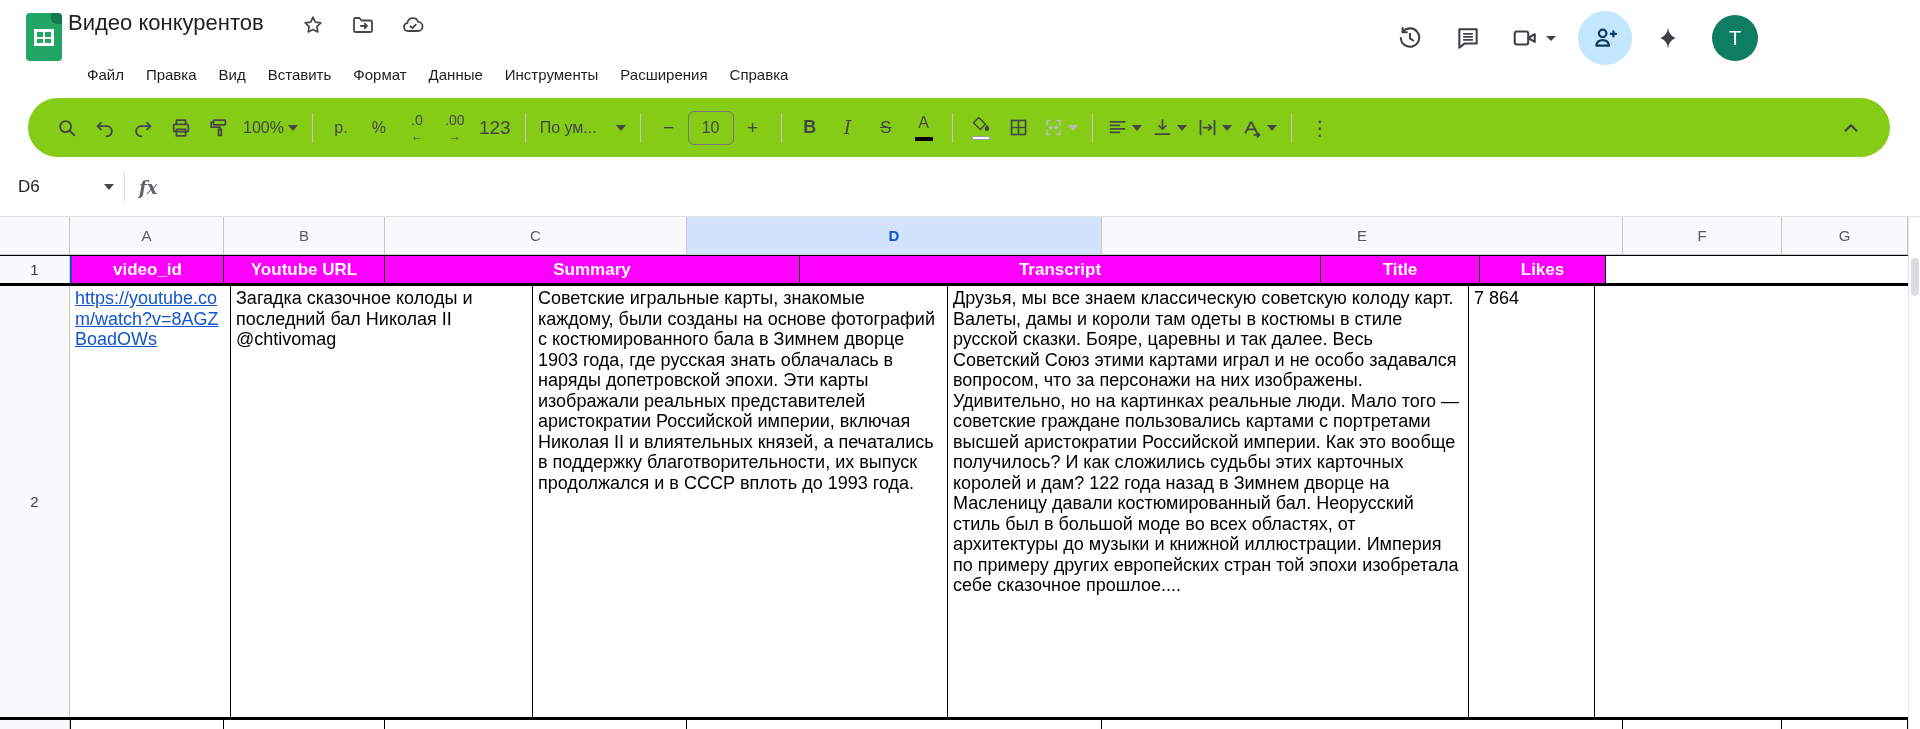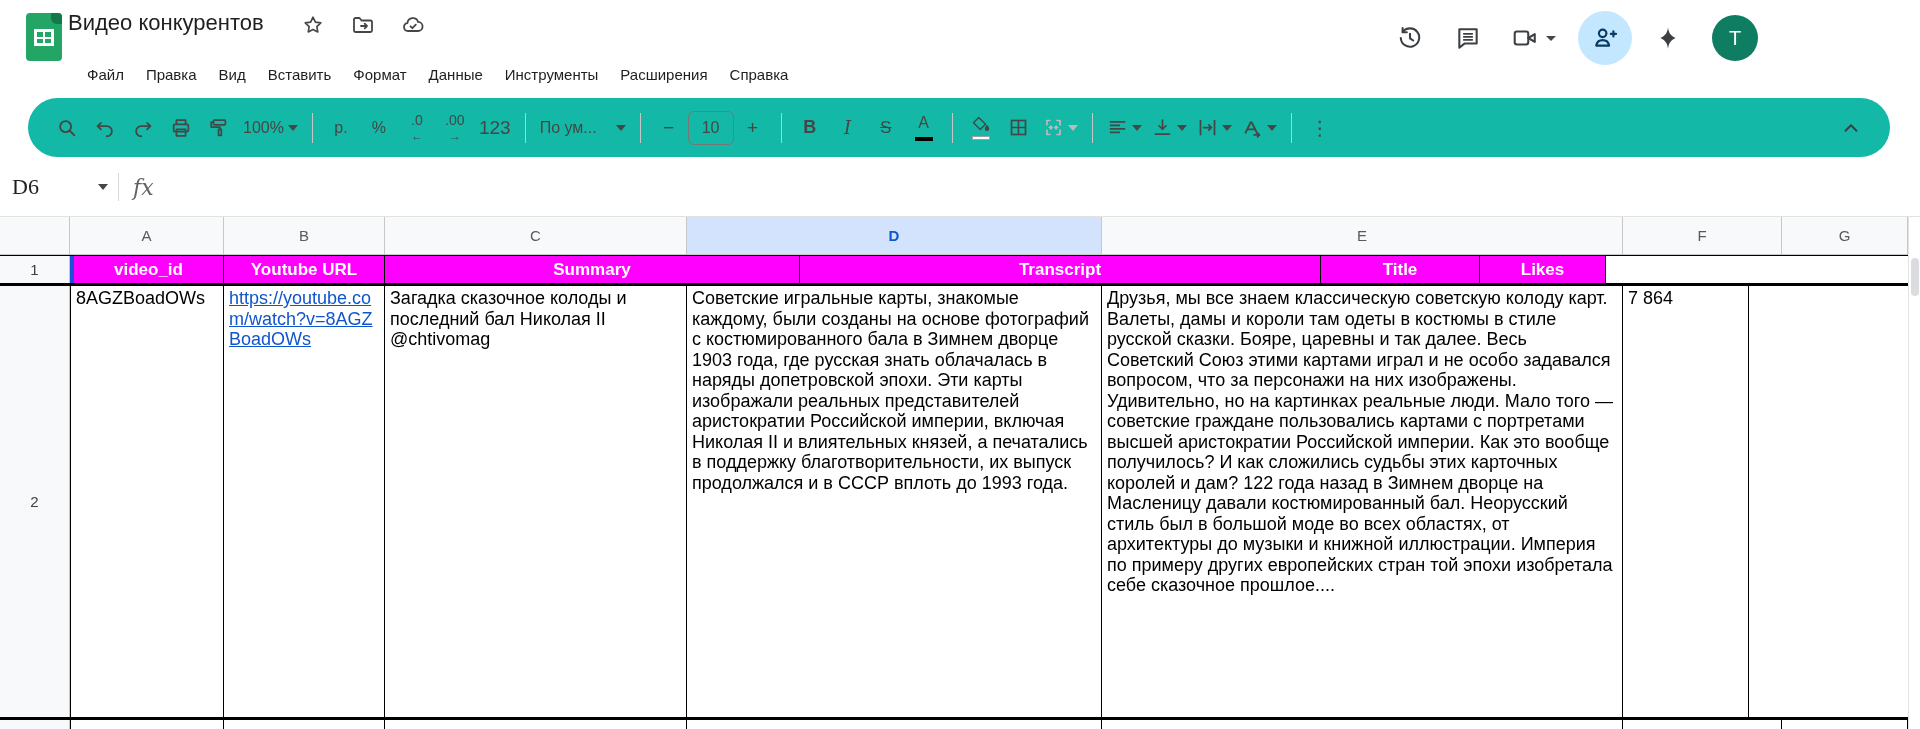--- a/index.html
+++ b/index.html
@@ -25,21 +25,21 @@
   .person-pill { width:54px; height:54px; border-radius:50%; background:#c2e7ff;
     display:flex; align-items:center; justify-content:center; }
   .avatar { width:46px; height:46px; border-radius:50%; background:#0e7d62; color:#fff;
     display:flex; align-items:center; justify-content:center; font-size:20px; margin-left:8px; }
   .caret { width:0; height:0; border-left:5px solid transparent; border-right:5px solid transparent;
     border-top:6px solid #444746; display:inline-block; }
   .caret.dis { border-top-color:#b9bcbe; }
 
   
   .toolbar-wrap { position:absolute; left:0; top:88px; width:1920px; height:70px; background:#fff; }
-  .toolbar { position:absolute; left:28px; top:10px; width:1862px; height:59px; background:#14b8a6;
+  .toolbar { position:absolute; left:28px; top:10px; width:1862px; height:59px; background:#84cc16;
     border-radius:30px; display:flex; align-items:center; padding:0 20px; color:#444746; }
   .ti { height:38px; min-width:38px; padding:0 5px; display:flex; align-items:center; justify-content:center;
     gap:4px; border-radius:6px; cursor:pointer; font-size:16px; color:#444746; }
   .tdiv { width:1px; height:30px; background:#c4c7c5; margin:0 9px; }
   .zoom-txt { font-size:16px; }
   .fontname { width:96px; justify-content:space-between; font-size:16px; }
   .sizebox { width:46px; height:34px; border:1px solid #747775; border-radius:6px;
     display:flex; align-items:center; justify-content:center; font-size:16px; }
   .fmt-b { font-weight:bold; font-size:18px; }
   .fmt-i { font-style:italic; font-family:"DejaVu Serif", serif; font-size:18px; }
@@ -49,43 +49,43 @@
   .colorA .bar { width:18px; height:4px; background:#000; margin-top:2px; }
   .fill-bar { width:18px; height:4px; background:#fff; border:1px solid #9aa0a6; margin-top:1px; }
   .decnum { display:flex; flex-direction:column; align-items:center; line-height:1; font-size:14px; font-weight:500; }
   .decnum .arr { font-size:12px; margin-top:-1px; }
   .dots { font-size:20px; letter-spacing:0; }
   .spacer { flex:1; }
 
   
   .fbar { position:absolute; left:0; top:158px; width:1920px; height:59px; background:#fff;
     border-bottom:1px solid #e1e3e1; display:flex; align-items:center; }
-  .namebox { width:96px; margin-left:12px; font-size:22px; color:#1f1f1f; display:flex;
-    align-items:center; justify-content:space-between; cursor:pointer;font-family:Liberation Serif, serif; }
+  .namebox { width:96px; margin-left:18px; font-size:17px; color:#1f1f1f; display:flex;
+    align-items:center; justify-content:space-between; cursor:pointer; }
   .fdiv { width:1px; height:28px; background:#d5d7d8; margin:0 14px 0 10px; }
-  .fx { font-family:"DejaVu Serif", serif; font-style:italic; font-size:22px; color:#5f6368; }
+  .fx { font-family:"DejaVu Serif", serif; font-style:italic; font-size:18px; color:#5f6368;font-weight:bold; }
 
   
   .grid { position:absolute; left:0; top:217px; width:1908px; height:512px; }
   .row { display:flex; }
   .w-rn{width:70px;} .w-a{width:154px;} .w-b{width:161px;} .w-c{width:302px;}
   .w-d{width:415px;} .w-e{width:521px;} .w-f{width:159px;} .w-g{width:126px;}
 
   .letters { height:38px; }
   .corner { background:#f8f9fa; border-right:1px solid #c7c7c7; border-bottom:1px solid #c7c7c7; }
   .lcell { background:#f8f9fa; border-right:1px solid #c7c7c7; border-bottom:1px solid #c7c7c7;
     display:flex; align-items:center; justify-content:center; font-size:15px; color:#575b5f; cursor:pointer; }
   .lcell.sel { background:#d3e3fd; color:#0b57d0; font-weight:bold; }
 
   .pinkrow { height:31px; border-top:1px solid #000; border-bottom:3px solid #000; }
   .rn { background:#f8f9fa; border-right:1px solid #c7c7c7; display:flex; align-items:center;
     justify-content:center; font-size:15px; color:#3c4043; cursor:pointer; }
   .hcell { background:#ff00ff; color:#fff; font-weight:bold; font-size:17px; text-align:center;
     line-height:27px; border-right:1px solid #000; overflow:hidden; white-space:nowrap; cursor:cell; }
-  .hcell.first { border-left:4px solid #1d4ed8; }
+  .hcell.first { border-left:2px solid #1d4ed8; }
 
   .datarow { height:434px; border-bottom:3px solid #000; }
   .dcell { background:#fff; border-right:1px solid #000; padding:2px 5px; font-size:18px;
     line-height:20.5px; color:#000; overflow:hidden; cursor:cell; }
   .dcell.first { border-left:1px solid #000; }
   .brk { word-break:break-all; }
   .cell-link { color:#1155cc; text-decoration:underline; cursor:pointer; word-break:break-all;margin-top:40px; }
 
   .stubrow { height:9px; }
   .scell { background:#fff; border-right:1px solid #000; }
@@ -341,21 +341,20 @@
     <div class="hcell first w-a">video_id</div>
     <div class="hcell w-b">Youtube URL</div>
     <div class="hcell w-d">Summary</div>
     <div class="hcell w-e">Transcript</div>
     <div class="hcell w-f">Title</div>
     <div class="hcell w-g">Likes</div>
   </div>
 
   <div class="row datarow">
     <div class="rn w-rn">2</div>
-    <div class="dcell first brk w-a">8AGZBoadOWs</div>
     <div class="dcell w-b">
       <a class="cell-link">https://youtube.com/watch?v=8AGZBoadOWs</a>
     </div>
     <div class="dcell w-c">Загадка сказочное колоды и последний бал Николая II @chtivomag</div>
     <div class="dcell w-d">Советские игральные карты, знакомые каждому, были созданы на основе фотографий с костюмированного бала в Зимнем дворце 1903 года, где русская знать облачалась в наряды допетровской эпохи. Эти карты изображали реальных представителей аристократии Российской империи, включая Николая II и влиятельных князей, а печатались в поддержку благотворительности, их выпуск продолжался и в СССР вплоть до 1993 года.</div>
     <div class="dcell w-e">Друзья, мы все знаем классическую советскую колоду карт. Валеты, дамы и короли там одеты в костюмы в стиле русской сказки. Бояре, царевны и так далее. Весь Советский Союз этими картами играл и не особо задавался вопросом, что за персонажи на них изображены. Удивительно, но на картинках реальные люди. Мало того — советские граждане пользовались картами с портретами высшей аристократии Российской империи. Как это вообще получилось? И как сложились судьбы этих карточных королей и дам? 122 года назад в Зимнем дворце на Масленицу давали костюмированный бал. Неорусский стиль был в большой моде во всех областях, от архитектуры до музыки и книжной иллюстрации. Империя по примеру других европейских стран той эпохи изобретала себе сказочное прошлое....</div>
     <div class="dcell w-g">7 864</div>
   </div>
 
   <div class="row stubrow">

